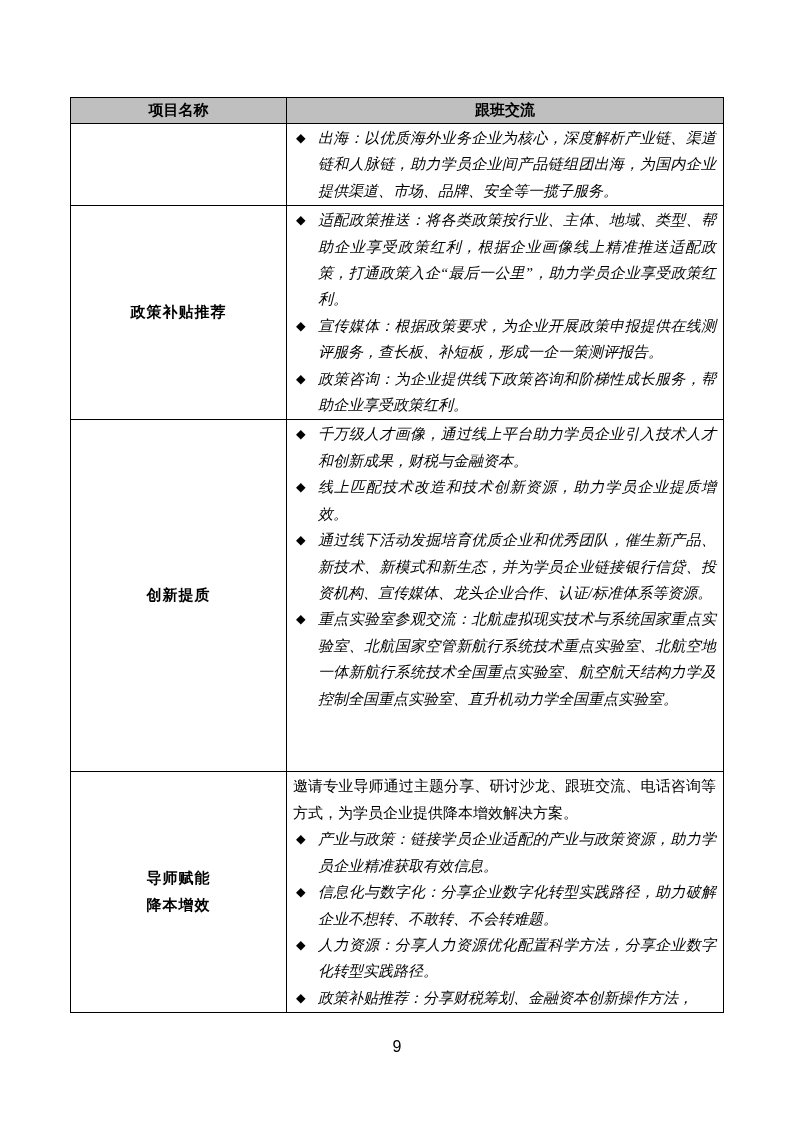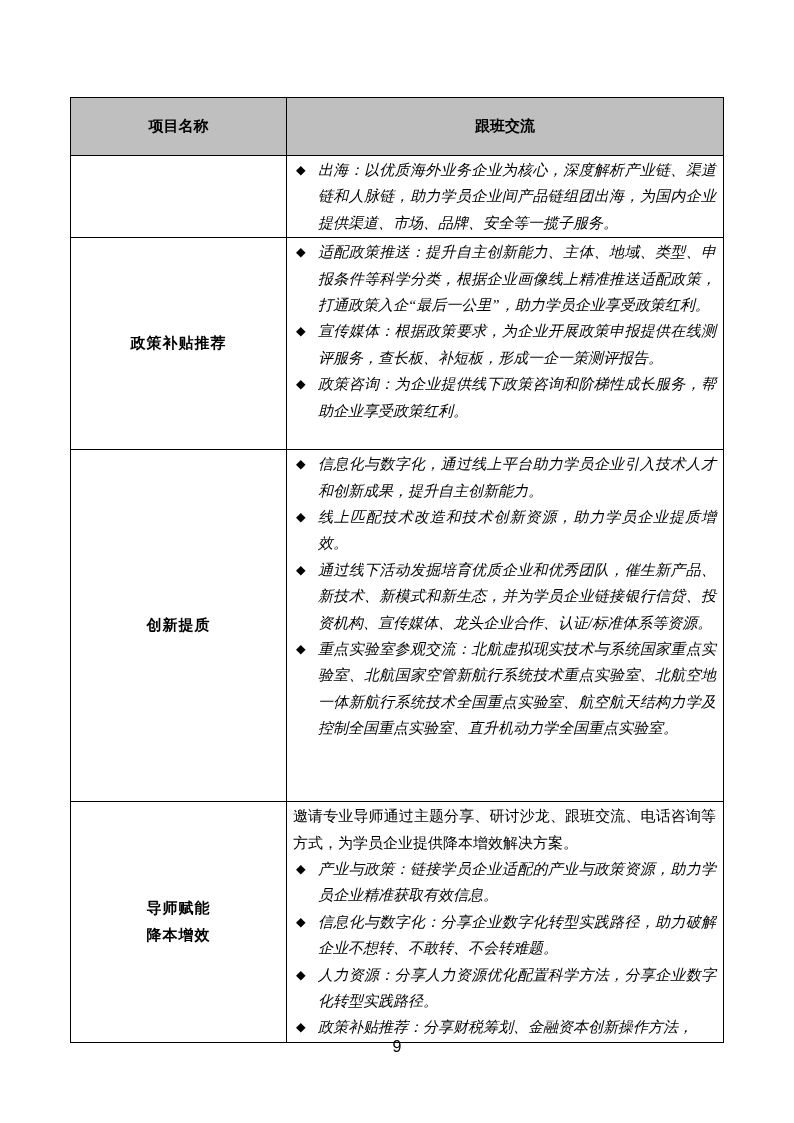--- a/index.html
+++ b/index.html
@@ -28,21 +28,21 @@
   col.c1 { width: 216px; }
   col.c2 { width: 437px; }
   th, td {
     border: 1.5px solid #000000;
   }
   th {
     background: #bfbfbf;
     font-weight: bold;
     font-size: 15px;
     height: 23px;
-    padding: 17px 0;
+    padding: 1px 0;
   }
   tr.row-ongoing   { height: 82px;  }
   tr.row-policy    { height: 212px; }
   tr.row-innovation{ height: 352px; }
   tr.row-mentor    { height: 234px; }
   td.name-cell {
     font-weight: bold;
     font-size: 15px;
     text-align: center;
     vertical-align: middle;
@@ -114,39 +114,39 @@
             <span class="bullet-text">出海：以优质海外业务企业为核心，深度解析产业链、渠道链和人脉链，助力学员企业间产品链组团出海，为国内企业提供渠道、市场、品牌、安全等一揽子服务。</span>
           </div>
         </td>
       </tr>
 
       <tr class="row-policy">
         <td class="name-cell">政策补贴推荐</td>
         <td class="content-cell">
           <div class="bullet">
             <span class="marker">◆</span>
-            <span class="bullet-text">适配政策推送：提升自主创新能力、主体、地域、类型、申报条件等科学分类，根据企业画像线上精准推送适配政策，打通政策入企“最后一公里”，助力学员企业享受政策红利。</span>
+            <span class="bullet-text">适配政策推送：将各类政策按行业、主体、地域、类型、帮助企业享受政策红利，根据企业画像线上精准推送适配政策，打通政策入企“最后一公里”，助力学员企业享受政策红利。</span>
           </div>
           <div class="bullet">
             <span class="marker">◆</span>
             <span class="bullet-text">宣传媒体：根据政策要求，为企业开展政策申报提供在线测评服务，查长板、补短板，形成一企一策测评报告。</span>
           </div>
           <div class="bullet">
             <span class="marker">◆</span>
             <span class="bullet-text">政策咨询：为企业提供线下政策咨询和阶梯性成长服务，帮助企业享受政策红利。</span>
           </div>
         </td>
       </tr>
 
       <tr class="row-innovation">
         <td class="name-cell">创新提质</td>
         <td class="content-cell">
           <div class="bullet">
             <span class="marker">◆</span>
-            <span class="bullet-text">信息化与数字化，通过线上平台助力学员企业引入技术人才和创新成果，提升自主创新能力。</span>
+            <span class="bullet-text">千万级人才画像，通过线上平台助力学员企业引入技术人才和创新成果，财税与金融资本。</span>
           </div>
           <div class="bullet">
             <span class="marker">◆</span>
             <span class="bullet-text">线上匹配技术改造和技术创新资源，助力学员企业提质增效。</span>
           </div>
           <div class="bullet">
             <span class="marker">◆</span>
             <span class="bullet-text">通过线下活动发掘培育优质企业和优秀团队，催生新产品、新技术、新模式和新生态，并为学员企业链接银行信贷、投资机构、宣传媒体、龙头企业合作、认证/标准体系等资源。</span>
           </div>
           <div class="bullet">

